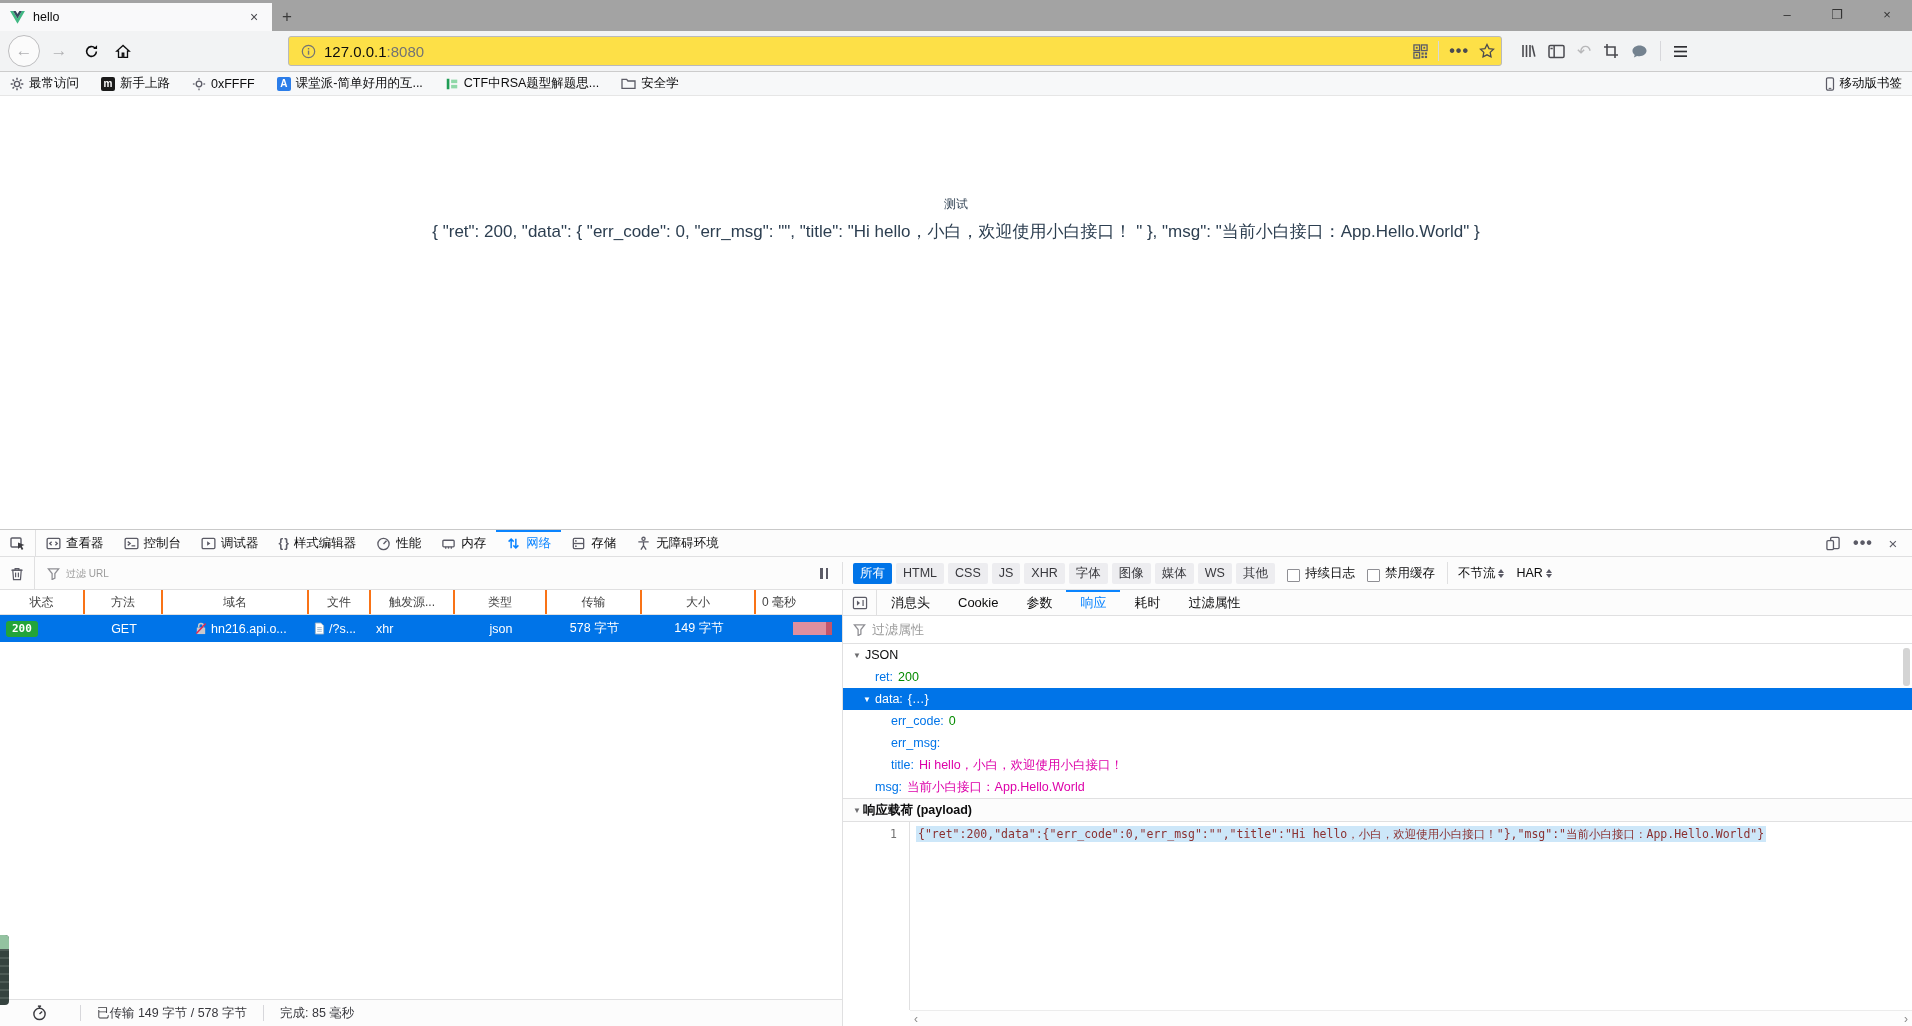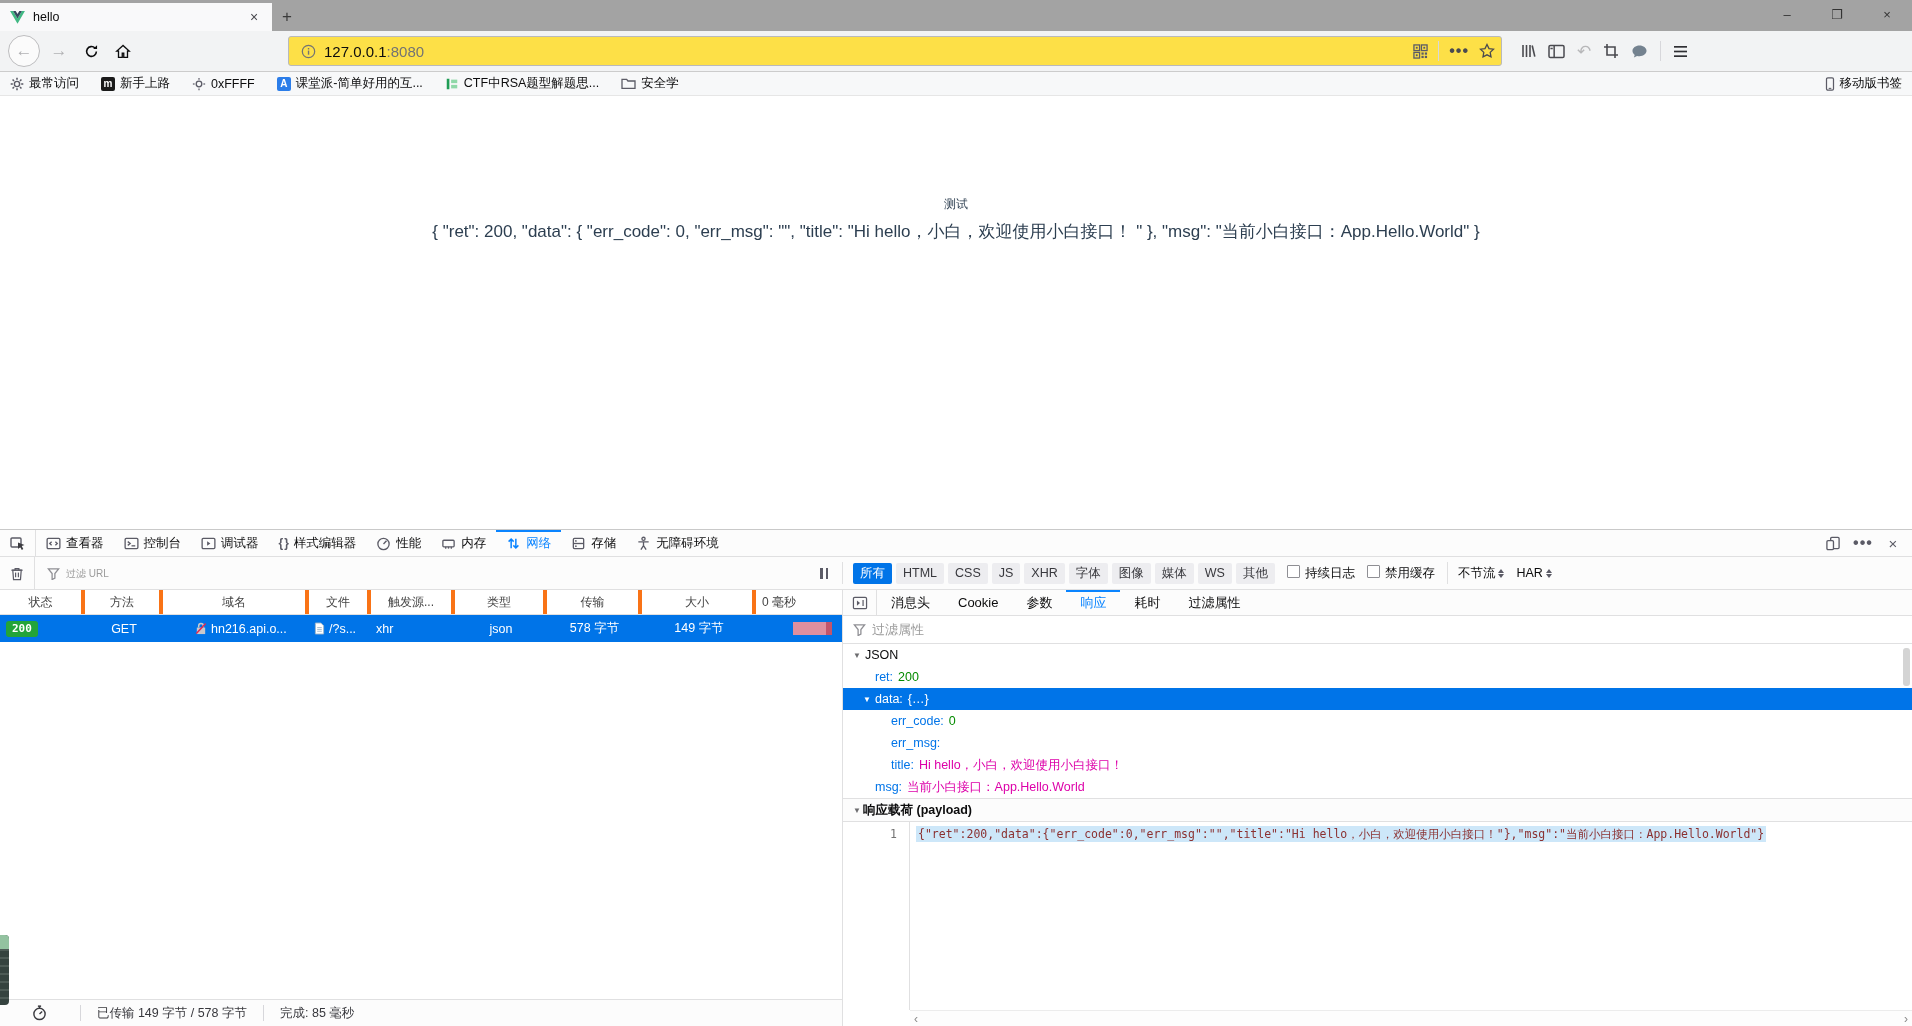--- a/index.html
+++ b/index.html
@@ -56,33 +56,33 @@
   .url-filter { flex:none; width:760px; display:flex; align-items:center; gap:6px; padding-left:12px; border-left:1px solid #e0e0e1; height:100%; }
   .url-filter input { border:none; outline:none; font-size:10px; width:600px; background:transparent; font-family:Liberation Sans, sans-serif; color:#0f766e; }
   .url-filter input::placeholder { color:#9b9b9b; }
   .pauseicon { display:flex; gap:3px; margin:0 14px 0 26px; }
   .pauseicon i { width:2.5px; height:11px; background:#5b5b66; }
   .pillsep { width:1px; height:22px; background:#e0e0e1; margin-right:10px; }
   .pills { display:flex; align-items:center; gap:4px; }
   .pill { height:21px; padding:0 7px; border-radius:2px; background:#ededf0; color:#38383d; font-size:12.5px; display:flex; align-items:center; }
   .pill.active { background:#0074e8; color:#fff; }
   .chkgroup { display:flex; align-items:center; gap:12px; margin:0 12px; }
-  .chk { display:flex; align-items:flex-start; gap:5px; font-size:12.5px; color:#0c0c0d; }
+  .chk { display:flex; align-items:flex-end; gap:5px; font-size:12.5px; color:#0c0c0d; }
   .chkbox { width:13px; height:13px; border:1px solid #8f8f94; background:#fff; border-radius:1px; }
   .dd { display:flex; align-items:center; gap:3px; font-size:12.5px; color:#0c0c0d; margin-right:12px; }
   .updown { display:flex; flex-direction:column; gap:1px; }
   .updown i { width:0; height:0; border-left:3.5px solid transparent; border-right:3.5px solid transparent; }
   .updown i.up { border-bottom:4px solid #5b5b66; }
   .updown i.dn { border-top:4px solid #5b5b66; }
 
   .dt-body { flex:1; display:flex; min-height:0; }
   .net-list { width:843px; border-right:1px solid #e0e0e1; display:flex; flex-direction:column; position:relative; }
   .net-grid { display:grid; grid-template-columns:85px 78px 146px 62px 84px 92px 95px 114px auto; }
   .net-header { height:25px; border-bottom:1px solid #e0e0e1; font-size:12px; color:#444; align-items:center; }
-  .net-header > div { display:flex; align-items:center; justify-content:center; height:100%; border-right:4px solid #f97316; overflow:hidden; white-space:nowrap; }
+  .net-header > div { display:flex; align-items:center; justify-content:center; height:100%; border-right:2px solid #f97316; overflow:hidden; white-space:nowrap; }
   .net-header > div:last-child { justify-content:flex-start; padding-left:6px; border-right:none; }
   .net-row { height:27px; background:#0074e8; color:#fff; font-size:12.5px; align-items:center; }
   .net-row > div { display:flex; align-items:center; height:100%; overflow:hidden; white-space:nowrap; }
   .cell-c { justify-content:center; }
   .cell-l { justify-content:flex-start; padding-left:5px;text-align:right; }
   .badge-200 { background:#23a439; color:#fff; font-size:11px; font-weight:bold; padding:1px 6px 2px; border-radius:3px; margin-left:6px; font-family:"DejaVu Sans Mono",monospace; }
   .wf-bar { margin-left:37px; width:33px; height:13px; background:#de8f9f; }
   .wf-tick { width:6px; height:13px; background:#c2556b; }
   .net-fill { flex:1; background:#fff; }
   .net-status { height:27px; border-top:1px solid #e0e0e1; background:#fcfcfc; display:flex; align-items:center; font-size:12.5px; color:#38383d; }

